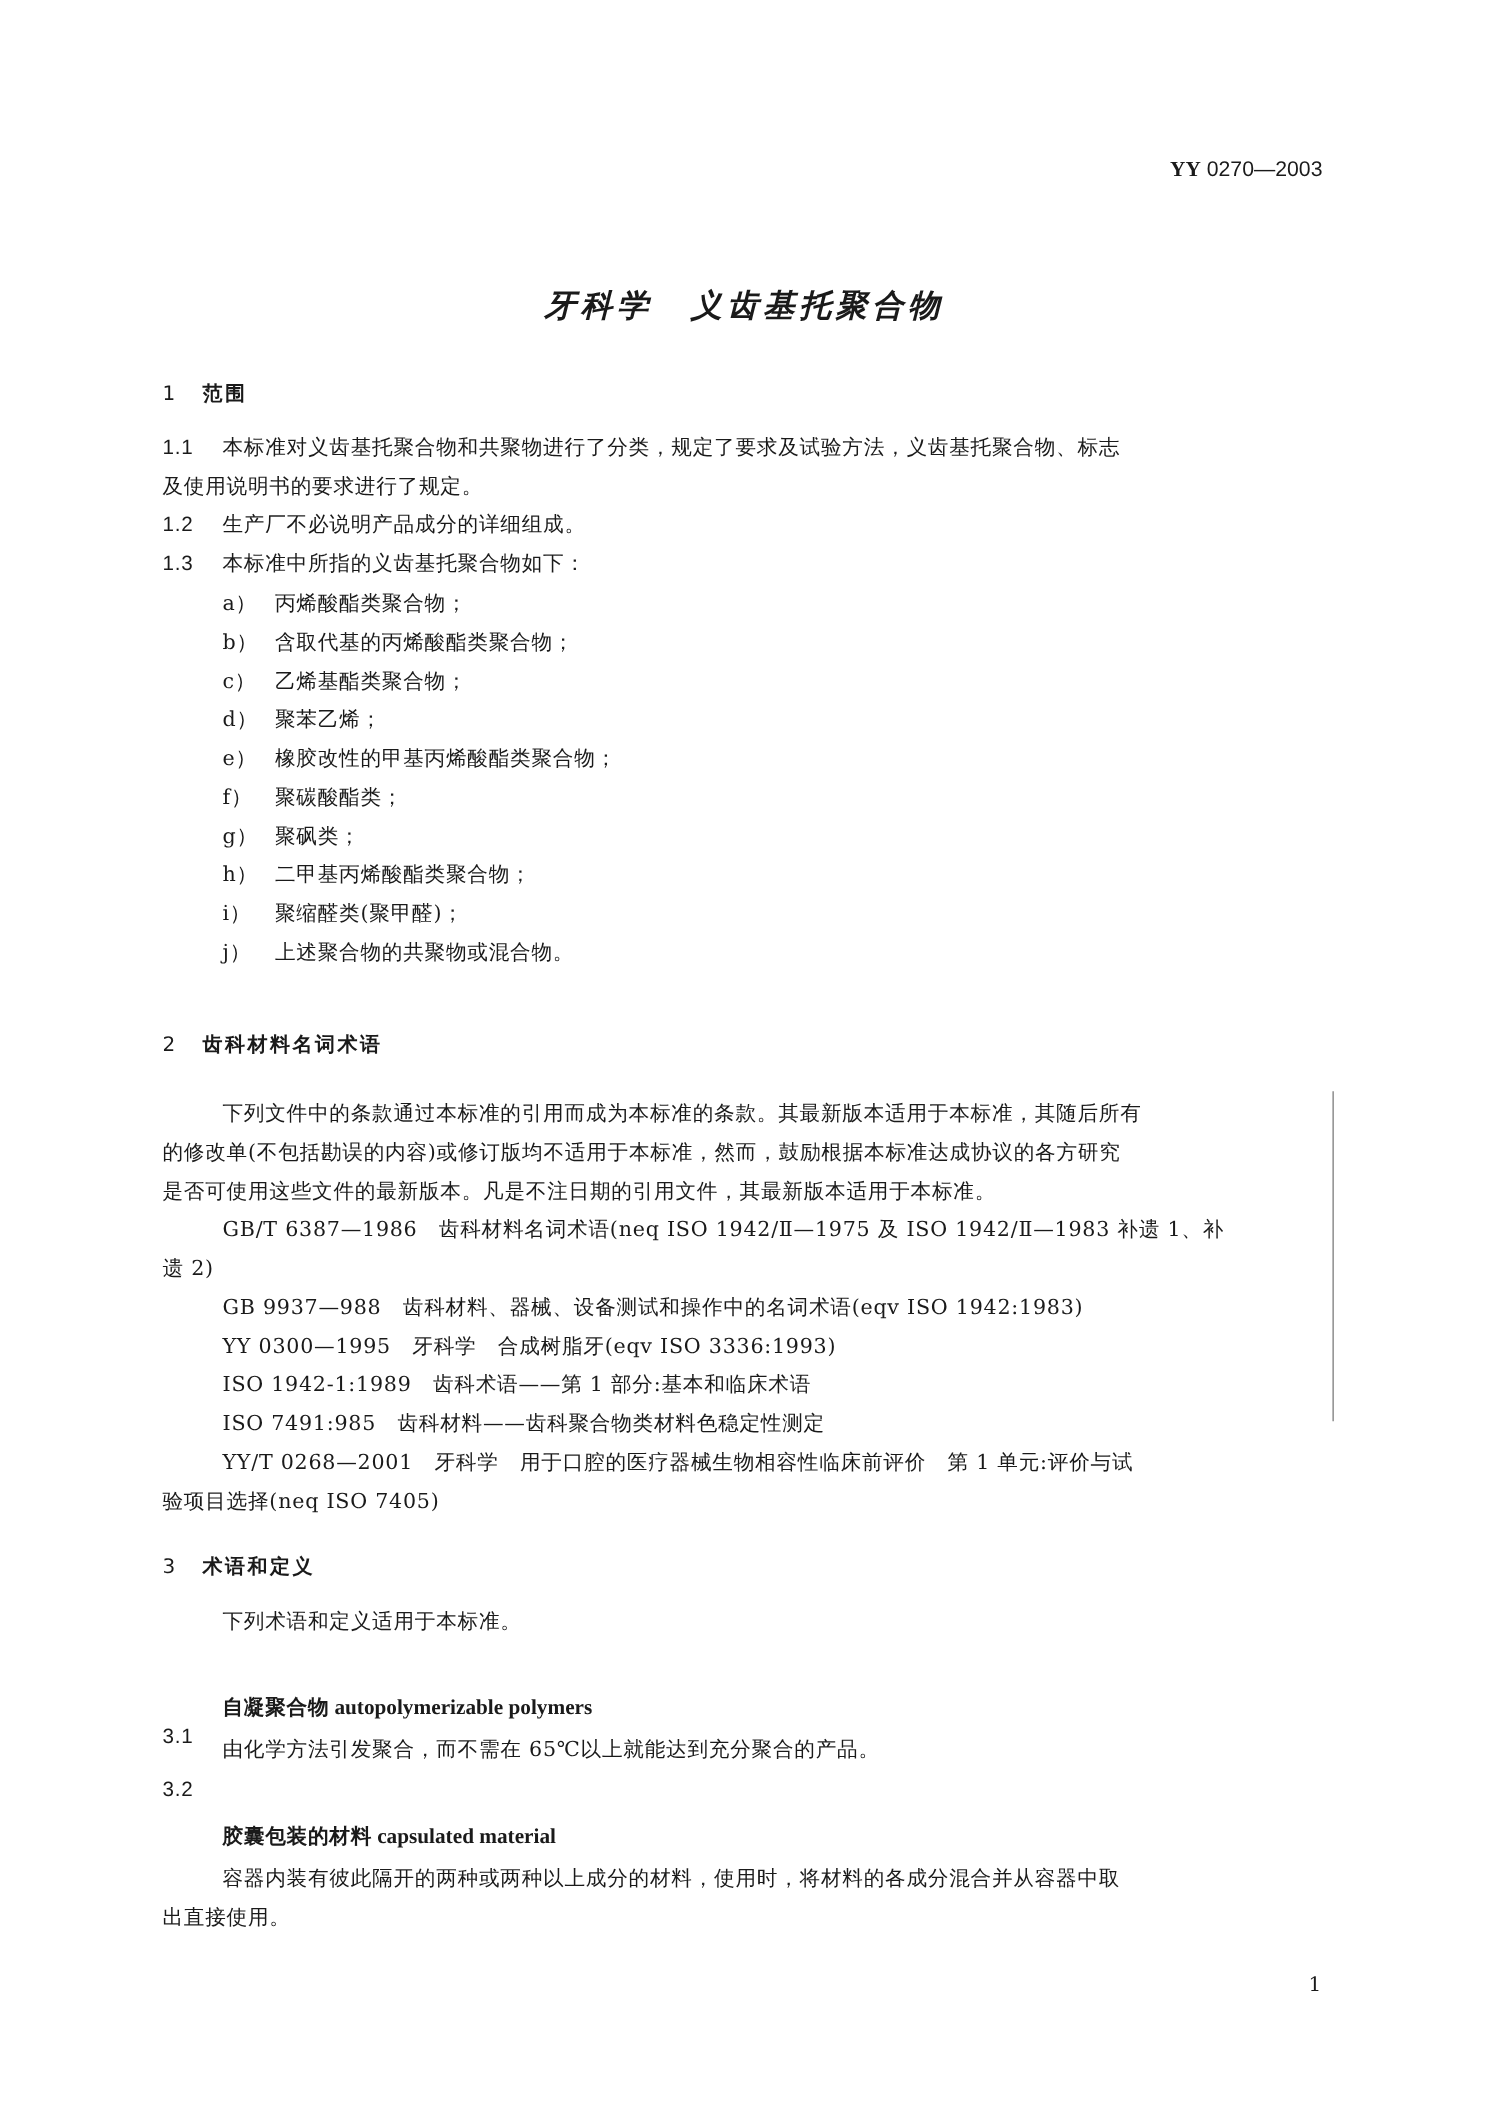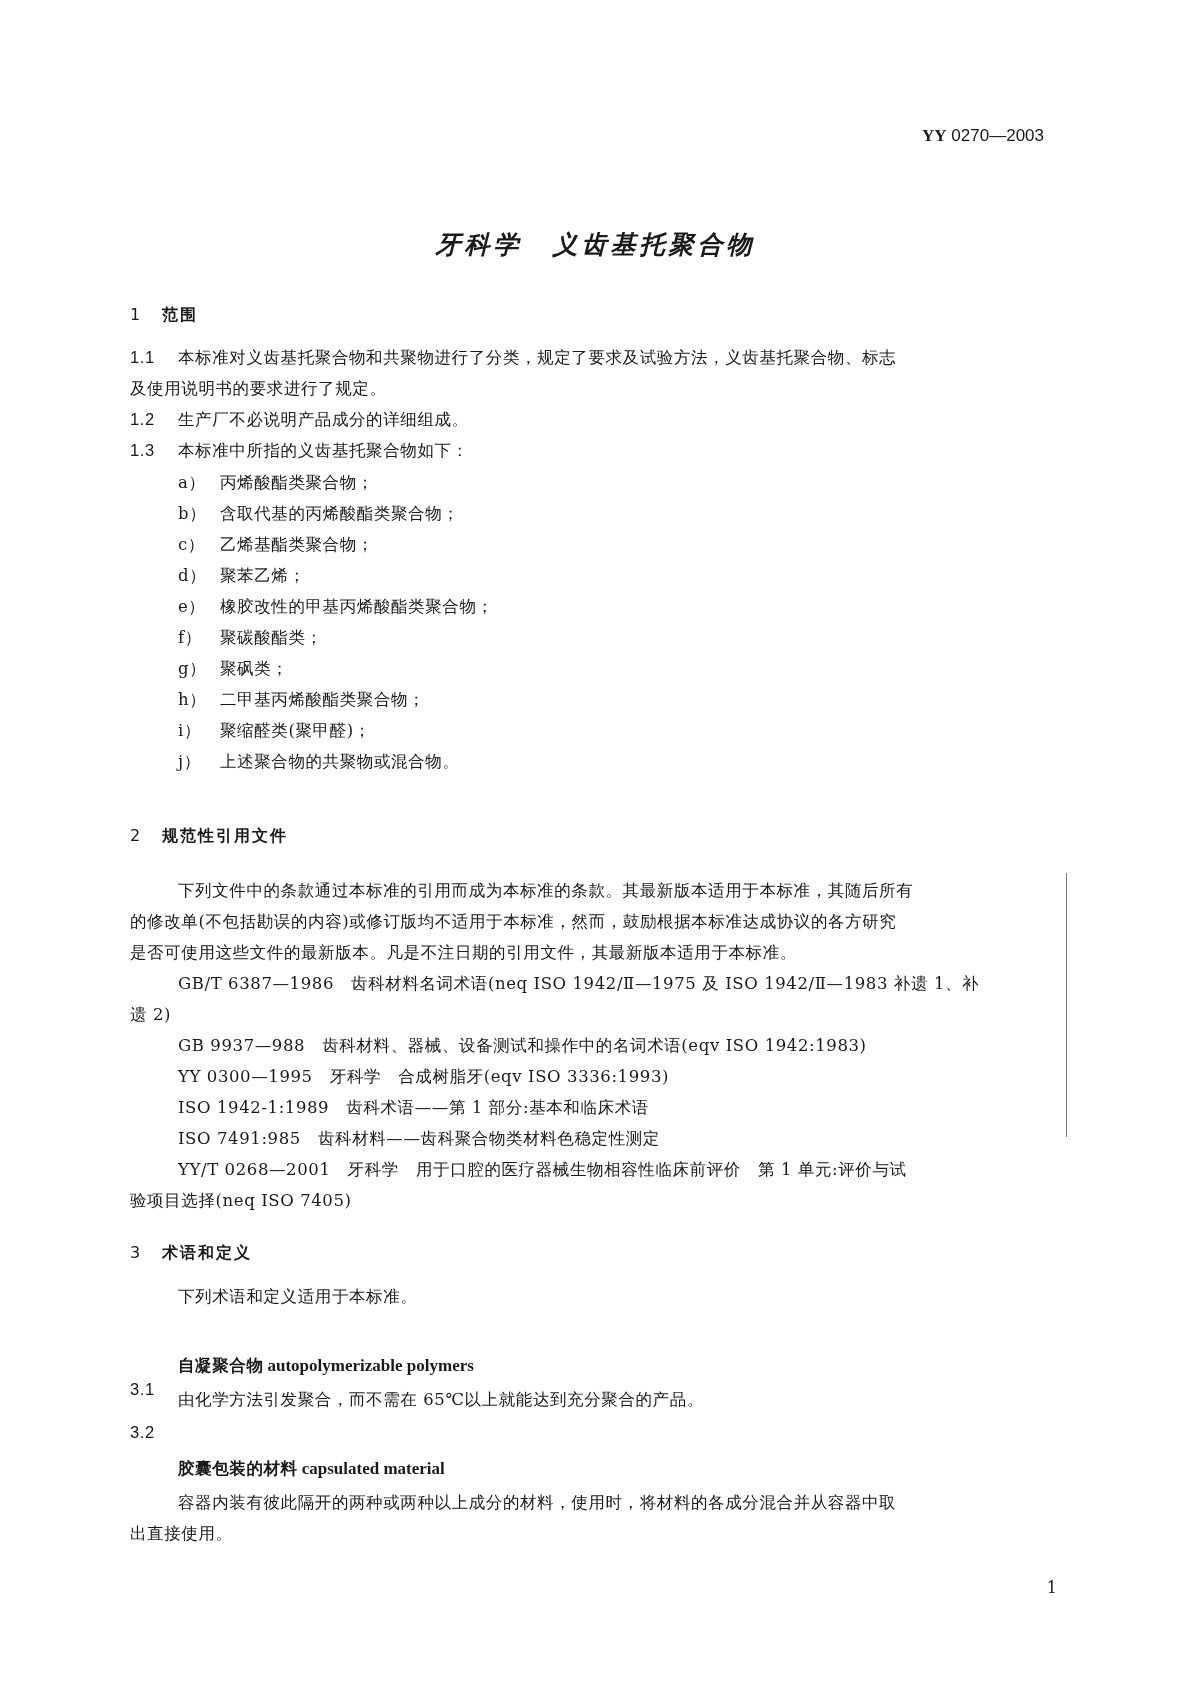--- a/index.html
+++ b/index.html
@@ -1,19 +1,19 @@
 <!DOCTYPE html>
 <html><head>
 <meta charset="utf-8">
 <style>
   html, body { margin: 0; padding: 0; background: #ffffff; }
   body { width: 1191px; height: 1684px; position: relative; overflow: hidden;
          font-family: "DejaVu Serif", "Liberation Serif", serif; color: #1a1a1a; }
   .abs { position: absolute; white-space: nowrap; }
-  .std-no { right: 147px; top: 126px; font-family: "Liberation Sans", sans-serif; font-size: 17px; }
+  .std-no { right: 133px; top: 126px; font-family: "Liberation Sans", sans-serif; font-size: 17px; }
   .std-no b { font-family: "Liberation Serif", serif; font-weight: bold; }
   .title { left: 0; width: 1191px; text-align: center; top: 228px; font-family: "DejaVu Sans", sans-serif;
            font-size: 25px; letter-spacing: 4px; font-weight: bold; font-style: italic; }
   .title .gap { display: inline-block; width: 30px; }
   .line { font-size: 16.5px; left: 130px; letter-spacing: 0.6px; }
   .h { font-family: "DejaVu Sans", sans-serif; font-weight: bold; font-size: 16px; letter-spacing: 2px; }
   .h .num { font-weight: normal; display: inline-block; width: 32px; letter-spacing: 0; }
   .clause-num { display: inline-block; width: 48px; font-family: "Liberation Sans", sans-serif; }
   .item { left: 178px; }
   .item .lbl { display: inline-block; width: 42px; }
@@ -41,21 +41,21 @@
 <div class="abs line item" style="top:503px"><span class="lbl">b）</span><span>含取代基的丙烯酸酯类聚合物；</span></div>
 <div class="abs line item" style="top:534px"><span class="lbl">c）</span><span>乙烯基酯类聚合物；</span></div>
 <div class="abs line item" style="top:565px"><span class="lbl">d）</span><span>聚苯乙烯；</span></div>
 <div class="abs line item" style="top:596px"><span class="lbl">e）</span><span>橡胶改性的甲基丙烯酸酯类聚合物；</span></div>
 <div class="abs line item" style="top:627px"><span class="lbl">f）</span><span>聚碳酸酯类；</span></div>
 <div class="abs line item" style="top:658px"><span class="lbl">g）</span><span>聚砜类；</span></div>
 <div class="abs line item" style="top:689px"><span class="lbl">h）</span><span>二甲基丙烯酸酯类聚合物；</span></div>
 <div class="abs line item" style="top:720px"><span class="lbl">i）</span><span>聚缩醛类(聚甲醛)；</span></div>
 <div class="abs line item" style="top:751px"><span class="lbl">j）</span><span>上述聚合物的共聚物或混合物。</span></div>
 
-<div class="abs line h" style="top:826px"><span class="num">2</span><span>规范性引用文件</span></div>
+<div class="abs line h" style="top:826px"><span class="num">2</span><span>齿科材料名词术语</span></div>
 
 <div class="changebar" style="top:873px; height:264px"></div>
 
 <div class="abs line indent" style="top:880px">下列文件中的条款通过本标准的引用而成为本标准的条款。其最新版本适用于本标准，其随后所有</div>
 <div class="abs line" style="top:911px">的修改单(不包括勘误的内容)或修订版均不适用于本标准，然而，鼓励根据本标准达成协议的各方研究</div>
 <div class="abs line" style="top:942px">是否可使用这些文件的最新版本。凡是不注日期的引用文件，其最新版本适用于本标准。</div>
 
 <div class="abs line indent" style="top:973px">GB/T 6387—1986　齿科材料名词术语(neq ISO 1942/Ⅱ—1975 及 ISO 1942/Ⅱ—1983 补遗 1、补</div>
 <div class="abs line" style="top:1004px">遗 2)</div>
 <div class="abs line indent" style="top:1035px">GB 9937—988　齿科材料、器械、设备测试和操作中的名词术语(eqv ISO 1942:1983)</div>

